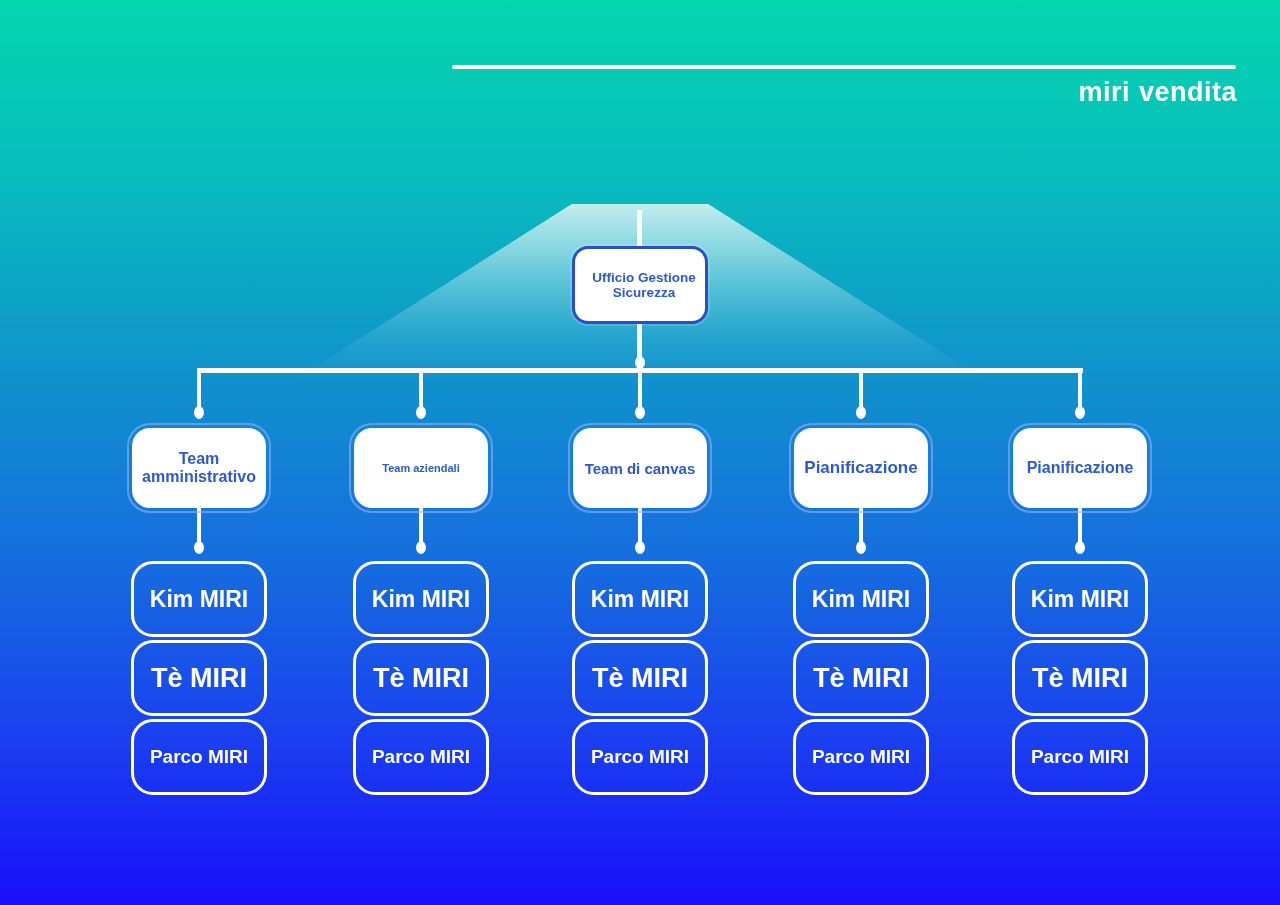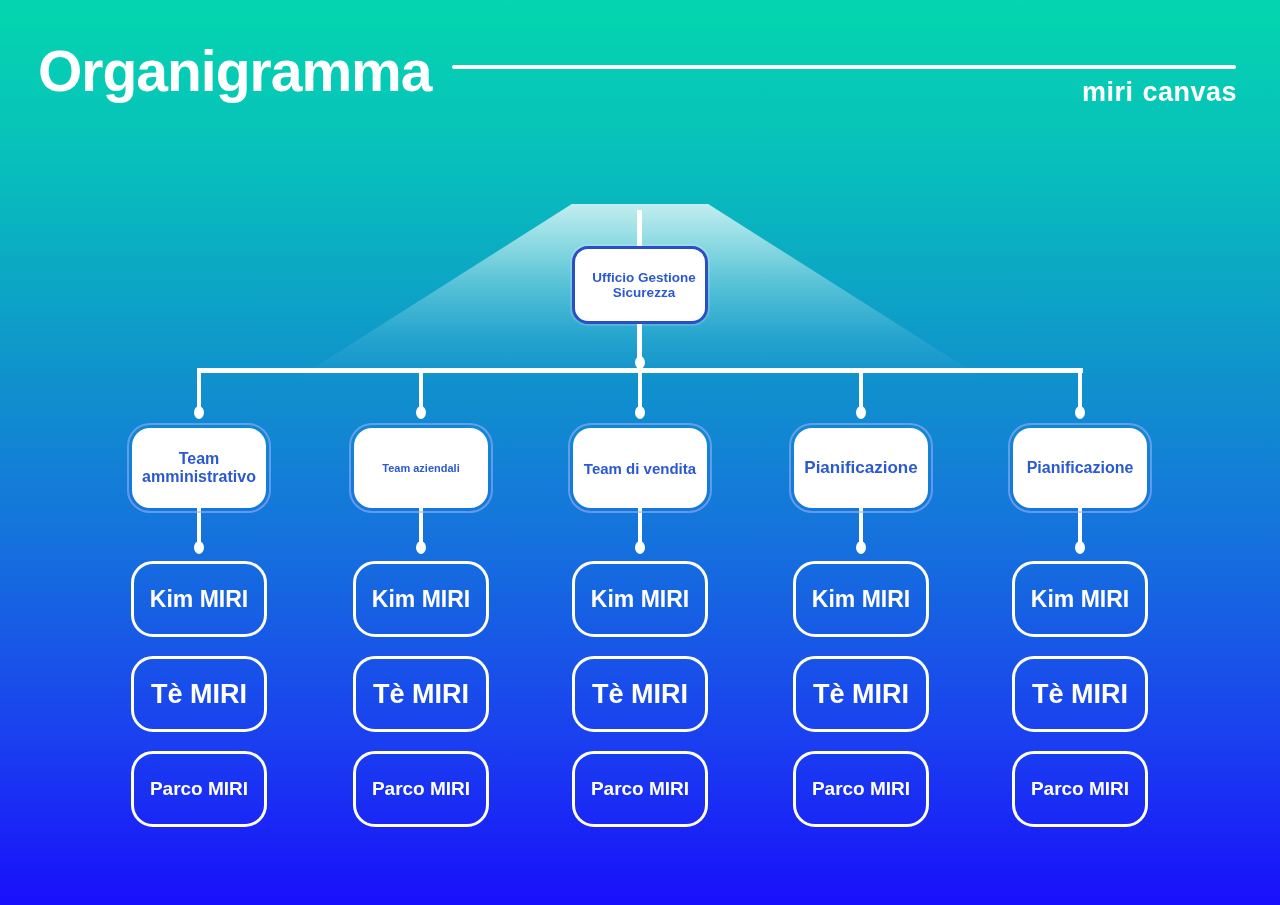--- a/index.html
+++ b/index.html
@@ -74,36 +74,35 @@
     display:flex;flex-direction:column;align-items:center;z-index:3;
   }
   .drop{width:4.5px;height:40px;background:#fff;}
   .drop2{width:4.5px;height:36px;background:#fff;}
   .column .dot{margin-top:-3px;}
   .team-node{
     width:134px;height:80px;margin-top:9px;flex:none;
     background:#fff;border-radius:18px;color:var(--text_blue,#2b59cf);
     outline:2px solid rgba(150,175,250,.6);outline-offset:3px;
   }
-  .members{display:flex;flex-direction:column;align-items:center;gap:19px;margin-top:7px;}
+  .members{display:flex;flex-direction:column;align-items:center;gap:3px;margin-top:7px;}
   .member-node{
     width:136px;height:76px;flex:none;
     border:3.5px solid #fff;border-radius:22px;background:transparent;color:#fff;
   }
 </style>
 </head>
 <body>
 
 <div class="canvas">
 
-  <h1 class="title">Organigramma</h1>
   <div class="rule"></div>
   <div class="logo">
     <span>miri</span>
-    <span>canvas</span>
+    <span>vendita</span>
   </div>
 
   <div class="beam"></div>
 
 
   <div class="vline" id="line-root-manager"></div>
 
   <div class="node manager-node">
     <span class="label" id="manager-label" style="font-size: 13.5px; margin-left: 8px;">Ufficio Gestione Sicurezza</span>
   </div>
@@ -150,21 +149,21 @@
   </div>
           <div class="node member-node">
     <span class="label member-label" style="font-size: 19px;">Parco MIRI</span>
   </div>
         </div>
   </div>
       <div class="column" style="left: 565px;">
     <div class="drop"></div>
     <div class="dot"></div>
     <div class="node team-node">
-      <span class="label team-label" style="font-size: 15px;">Team di vendita</span>
+      <span class="label team-label" style="font-size: 15px;">Team di canvas</span>
     </div>
     <div class="drop2"></div>
     <div class="dot"></div>
     <div class="members">
           <div class="node member-node">
     <span class="label member-label" style="font-size: 23px;">Kim MIRI</span>
   </div>
           <div class="node member-node">
     <span class="label member-label" style="font-size: 27px;">Tè MIRI</span>
   </div>

